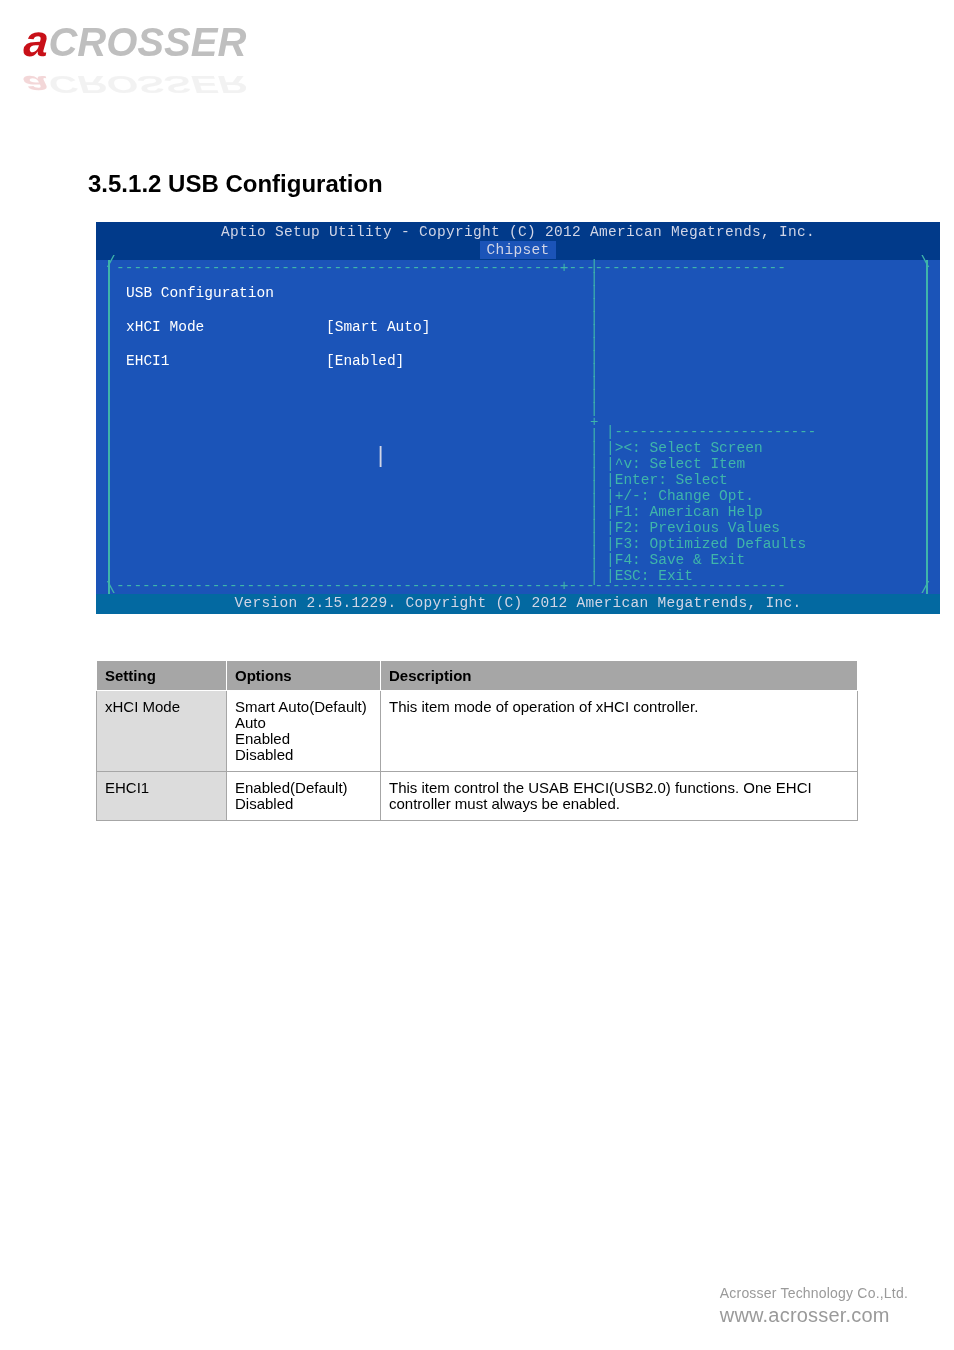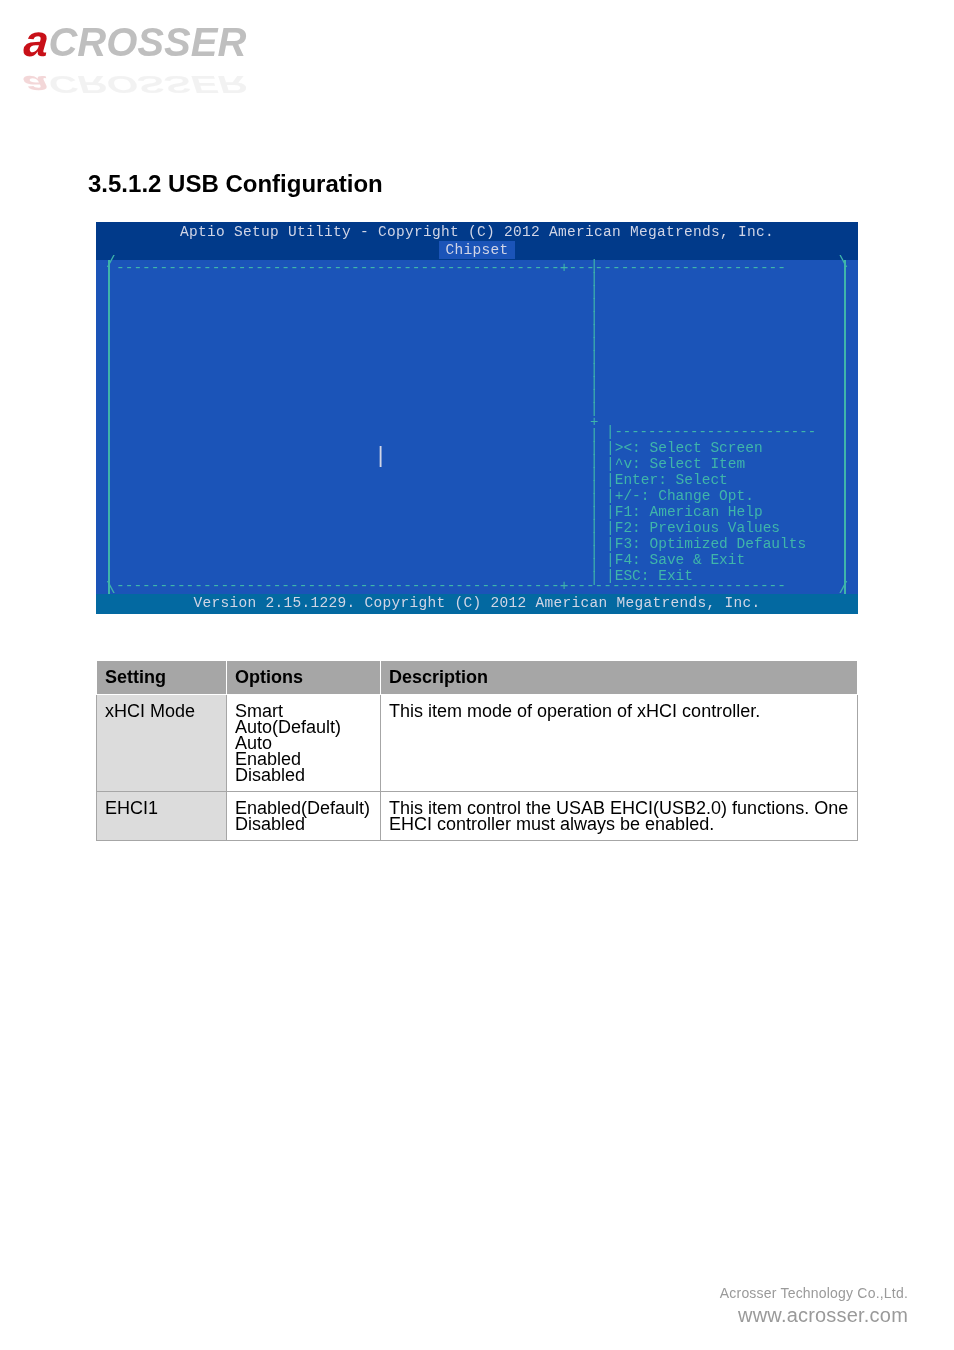--- a/index.html
+++ b/index.html
@@ -8,21 +8,21 @@
   .logo { position: absolute; top: 16px; left: 24px; width: 290px; height: 60px; }
   .logo .text { font-size: 40px; font-weight: 800; font-style: italic; color: #bfbfbf; letter-spacing: 0px; position: relative; }
   .logo .first-letter { color: #c81018; font-size: 44px; font-style: italic; display: inline-block; transform: skewX(-5deg); }
   .logo .reflection { position: absolute; top: 44px; left: 0; font-size: 40px; font-weight: 800; font-style: italic; color: #e6e6e6; letter-spacing: 0px; transform: scaleY(-0.6); opacity: 0.5; }
   .logo .reflection .first-letter { color: #e9b0b3; }
 
   .content { position: absolute; top: 170px; left: 88px; width: 778px; }
 
   .section-heading { font-size: 24px; font-weight: bold; margin-bottom: 24px; }
 
-  .bios-screenshot { width: 762px; height: 412px; margin-left: 8px; margin-bottom: 26px; position: relative; font-family: 'Lucida Console', 'Courier New', monospace; font-size: 14.5px; color: #fff; }
+  .bios-screenshot { width: 844px; height: 412px; margin-left: 8px; margin-bottom: 26px; position: relative; font-family: 'Lucida Console', 'Courier New', monospace; font-size: 14.5px; color: #fff; }
   .bios-header { background: #013a8a; height: 38px; color: #d1d5e6; text-align: center; line-height: 18px; padding-top: 1px; letter-spacing: 0.3px; }
   .bios-body { background: #1b54b8; height: 334px; position: relative; color: #3fb5aa; }
   .bios-body-inner { position: absolute; left: 12px; right: 12px; top: 0; height: 100%; border-left: 2px solid #3fb5aa; border-right: 2px solid #3fb5aa; }
   .bios-corner { position: absolute; color: #3fb5aa; font-size: 16px; }
   .bios-top-line { position: absolute; top: 0; left: 20px; right: 20px; color: #3fb5aa; letter-spacing: 0; white-space: nowrap; overflow: hidden; }
   .bios-bot-line { position: absolute; bottom: 0; left: 20px; right: 20px; color: #3fb5aa; letter-spacing: 0; white-space: nowrap; overflow: hidden; }
 
   .bios-left { position: absolute; left: 30px; top: 16px; width: 460px; }
   .bios-label-white { color: #fff; line-height: 34px; }
   .bios-row { display: flex; line-height: 34px; }
@@ -32,28 +32,28 @@
   .bios-row .v.hl { color: #fff; }
   .bios-cursor { position: absolute; left: 278px; top: 184px; color: #d1d5e6; font-size: 22px; }
 
   .bios-sep { position: absolute; left: 494px; top: 0; bottom: 0; width: 10px; color: #3fb5aa; line-height: 13px; white-space: pre; font-size: 14px; }
   .bios-right { position: absolute; left: 510px; top: 14px; width: 234px; color: #3fb5aa; line-height: 16px; }
   .bios-right-mid { position: absolute; left: 510px; top: 164px; width: 234px; color: #3fb5aa; font-size: 14px; }
   .bios-right-help { position: absolute; left: 510px; top: 180px; width: 234px; color: #3fb5aa; line-height: 16px; }
 
   .bios-footer { background: #0369a1; height: 20px; color: #d1d5e6; text-align: center; line-height: 18px; letter-spacing: 0.3px; }
 
-  .spec-table { width: 762px; margin-left: 8px; border-collapse: collapse; font-size: 18px; }
+  .spec-table { width: 762px; margin-left: 8px; border-collapse: collapse; font-size: 15px; }
   .spec-table th { background: #a6a6a6; border: 1px solid #fff; padding: 6px 8px; text-align: left; font-weight: bold; height: 26px; }
   .spec-table th:nth-child(1) { width: 130px; }
   .spec-table th:nth-child(2) { width: 154px; }
   .spec-table td { border: 1px solid #a6a6a6; padding: 8px 8px; vertical-align: top; line-height: 16px; }
   .spec-table td.setting { background: #dcdcdc; font-weight: normal; }
 
-  .footer { position: absolute; bottom: 24px; right: 46px; text-align: right; font-size: 14px; color: #9a9a9a; line-height: 22px; letter-spacing: 0.2px; }
+  .footer { position: absolute; bottom: 24px; right: 46px; font-size: 14px; color: #9a9a9a; line-height: 22px; letter-spacing: 0.2px; }
   .footer .web { font-size: 20px; }
 </style>
 </head>
 <body>
 
 <div class="logo">
   <div class="text">
     <span class="first-letter">a</span><span>CROSSER</span>
   </div>
   <div class="reflection">
@@ -71,20 +71,31 @@
     </div>
     <div class="bios-body">
       <div class="bios-body-inner"></div>
       <span class="bios-corner" style="top:-6px;left:10px;">/</span>
       <span class="bios-corner" style="top:-6px;right:10px;">\</span>
       <span class="bios-corner" style="bottom:-4px;left:10px;">\</span>
       <span class="bios-corner" style="bottom:-4px;right:10px;">/</span>
       <div class="bios-top-line">---------------------------------------------------+-------------------------</div>
       <div class="bios-bot-line">---------------------------------------------------+-------------------------</div>
 
+      <div class="bios-left">
+        <div class="bios-label-white">USB Configuration</div>
+        <div class="bios-row">
+          <div class="k hl">xHCI Mode</div>
+          <div class="v hl">[Smart Auto]</div>
+        </div>
+        <div class="bios-row">
+          <div class="k" style="color:#fff;">EHCI1</div>
+          <div class="v" style="color:#fff;">[Enabled]</div>
+        </div>
+      </div>
       <div class="bios-cursor">|</div>
 
       <div class="bios-sep">|
 |
 |
 |
 |
 |
 |
 |

